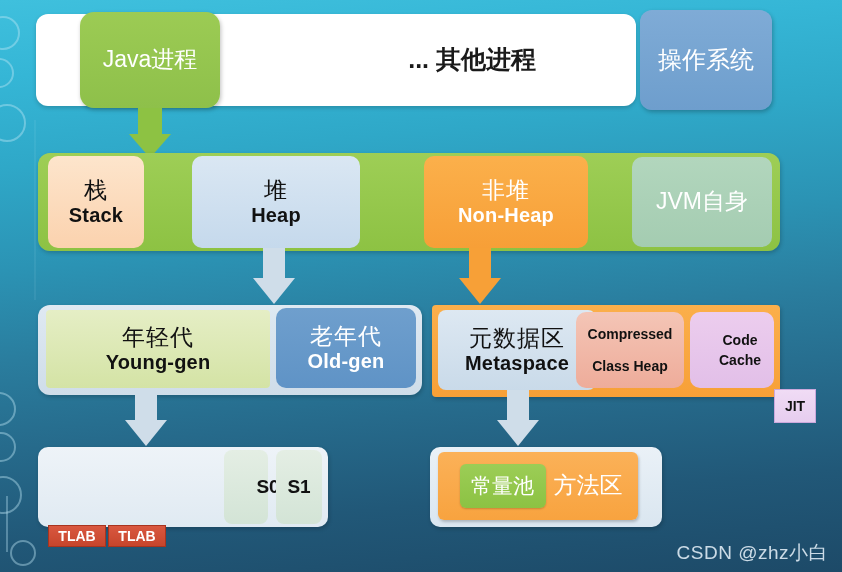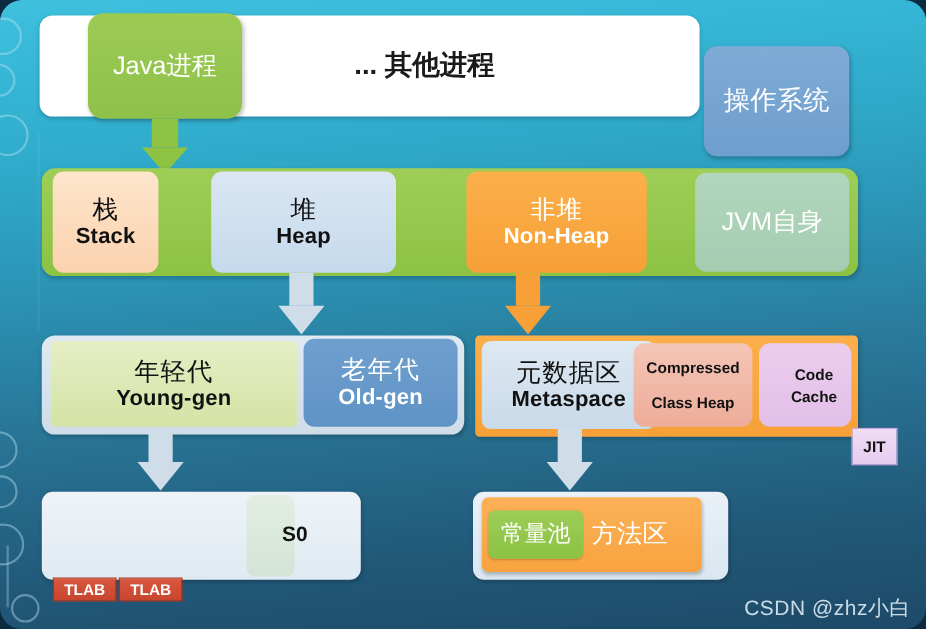--- a/index.html
+++ b/index.html
@@ -15,21 +15,20 @@
     font-family: "Liberation Sans", "DejaVu Sans", sans-serif;
     background: linear-gradient(175deg,
         #3fc0dd 0%,
         #35b6d6 12%,
         #2fa8c8 26%,
         #2b93b4 42%,
         #2a7d9e 56%,
         #266a8b 70%,
         #215878 84%,
         #1d4a68 100%);
-    border-radius: 20px;
   }
   
   .deco {
     position: absolute;
     border: 2px solid rgba(190, 230, 245, 0.42);
     border-radius: 50%;
     pointer-events: none;
   }
   .deco-line {
     position: absolute;
@@ -64,30 +63,29 @@
     border-radius: 14px;
     color: #ffffff;
     font-size: 23px;
     box-shadow: 1px 2px 4px rgba(0,0,0,.25);
   }
   #other-process {
     left: 236px; top: 30px; width: 300px; height: 60px;
     color: #1a1a1a;
     font-size: 25px;
     font-weight: 600;
-    align-items: center;
+    align-items: flex-end;
   }
   #os-box {
     left: 640px; top: 10px; width: 132px; height: 100px;
     background: linear-gradient(180deg,#7fabd6 0%, #6e9ecd 100%);
     border-radius: 12px;
     color: #ffffff;
     font-size: 24px;
     box-shadow: 1px 2px 4px rgba(0,0,0,.25);
-    margin-top: 32px;
   }
 
   
   #green-bar {
     left: 38px; top: 153px; width: 742px; height: 98px;
     background: linear-gradient(180deg,#9ece56 0%, #8dc243 100%);
     border-radius: 12px;
     box-shadow: 1px 2px 4px rgba(0,0,0,.2);
   }
   #stack-box {
@@ -221,21 +219,21 @@
     background: linear-gradient(180deg,#eaf1f7 0%, #dae6f0 100%);
     border-radius: 10px;
     box-shadow: 1px 2px 4px rgba(0,0,0,.2);
   }
   #method-area {
     left: 438px; top: 452px; width: 200px; height: 68px;
     background: linear-gradient(180deg,#fbb158 0%, #f8a33f 100%);
     border-radius: 6px;
     color: #ffffff;
     flex-direction: row;
-    justify-content: flex-start;
+    justify-content: center;
     box-shadow: 1px 2px 3px rgba(0,0,0,.22);
   }
   #constant-pool {
     width: 86px; height: 44px;
     margin-left: 6px;
     background: linear-gradient(180deg,#9ccd56 0%, #8cc243 100%);
     border-radius: 6px;
     display: flex; align-items: center; justify-content: center;
     color: #ffffff;
     font-size: 21px;
@@ -373,20 +371,23 @@
     <div class="head" style="top:30px; border-top:26px solid #cfdde9;"></div>
   </div>
 
   <div class="box" id="young-container"></div>
 
 
   <div class="box" id="s0-box">
     <span>S0</span>
   </div>
 
+  <div class="box" id="s1-box">
+    <span>S1</span>
+  </div>
 
   <div class="tlab" id="tlab-1">
     <span>TLAB</span>
   </div>
   <div class="tlab" id="tlab-2">
     <span>TLAB</span>
   </div>
 
   <div class="box" id="method-container"></div>
 

